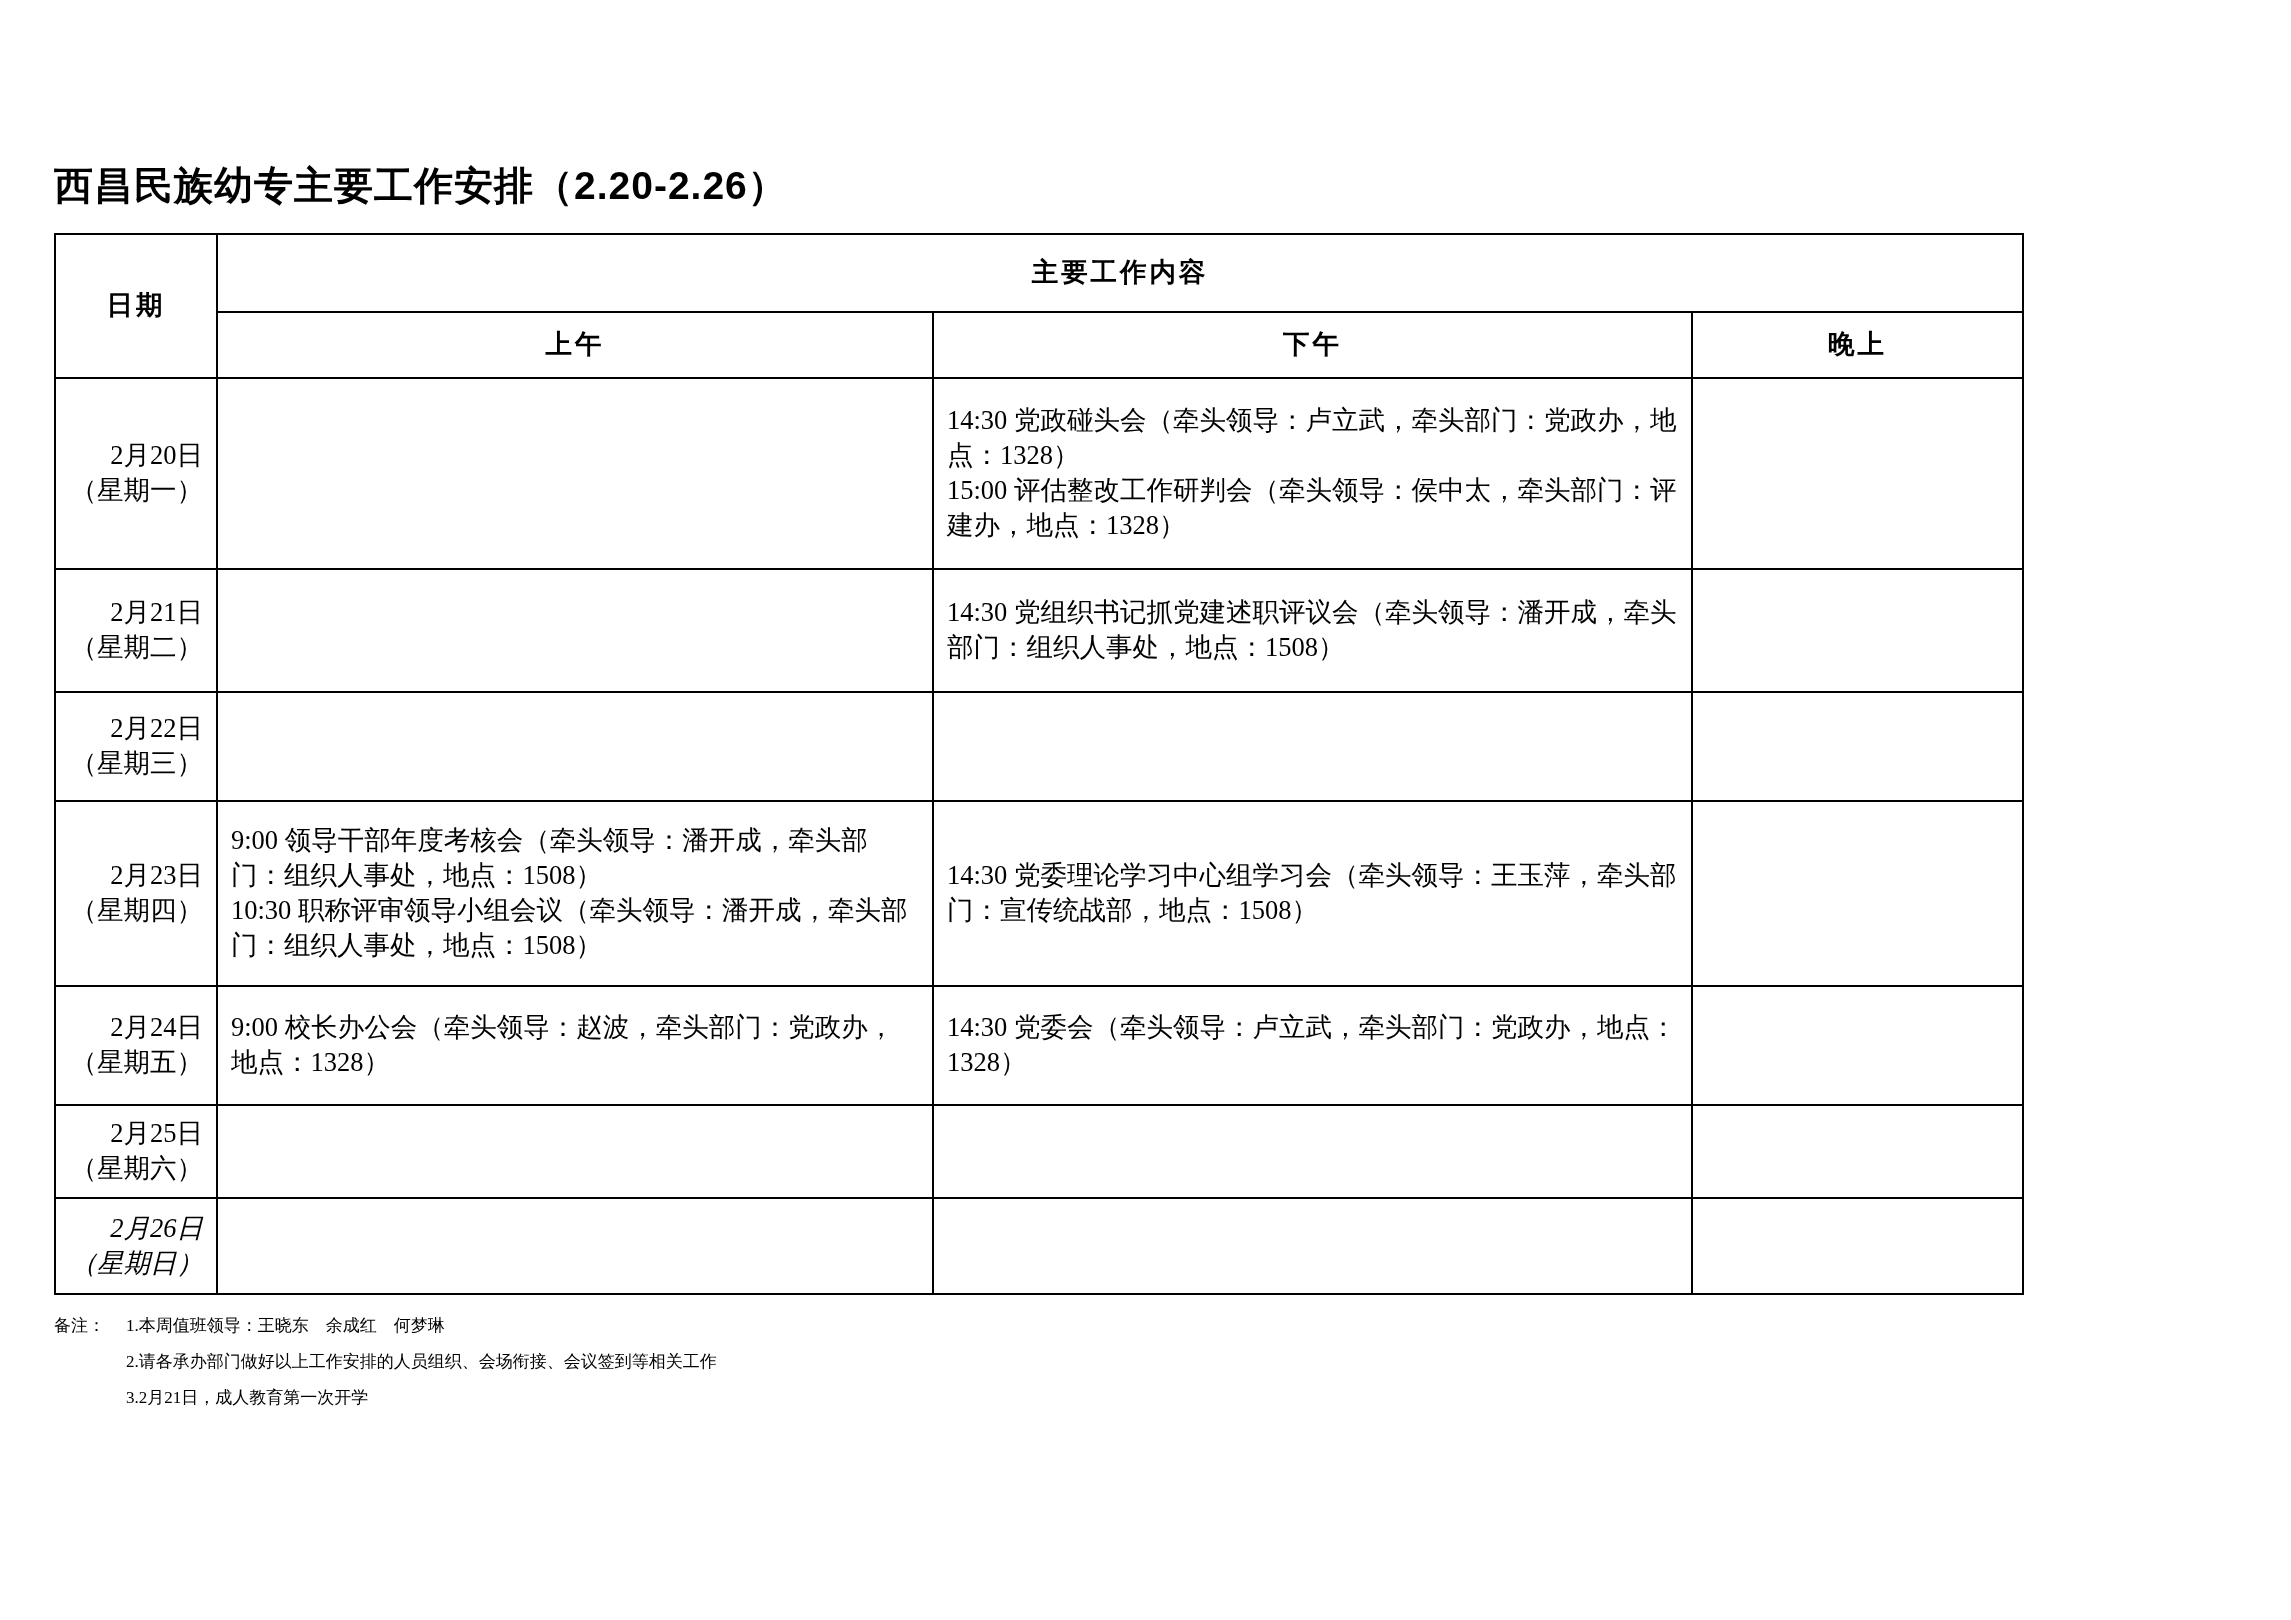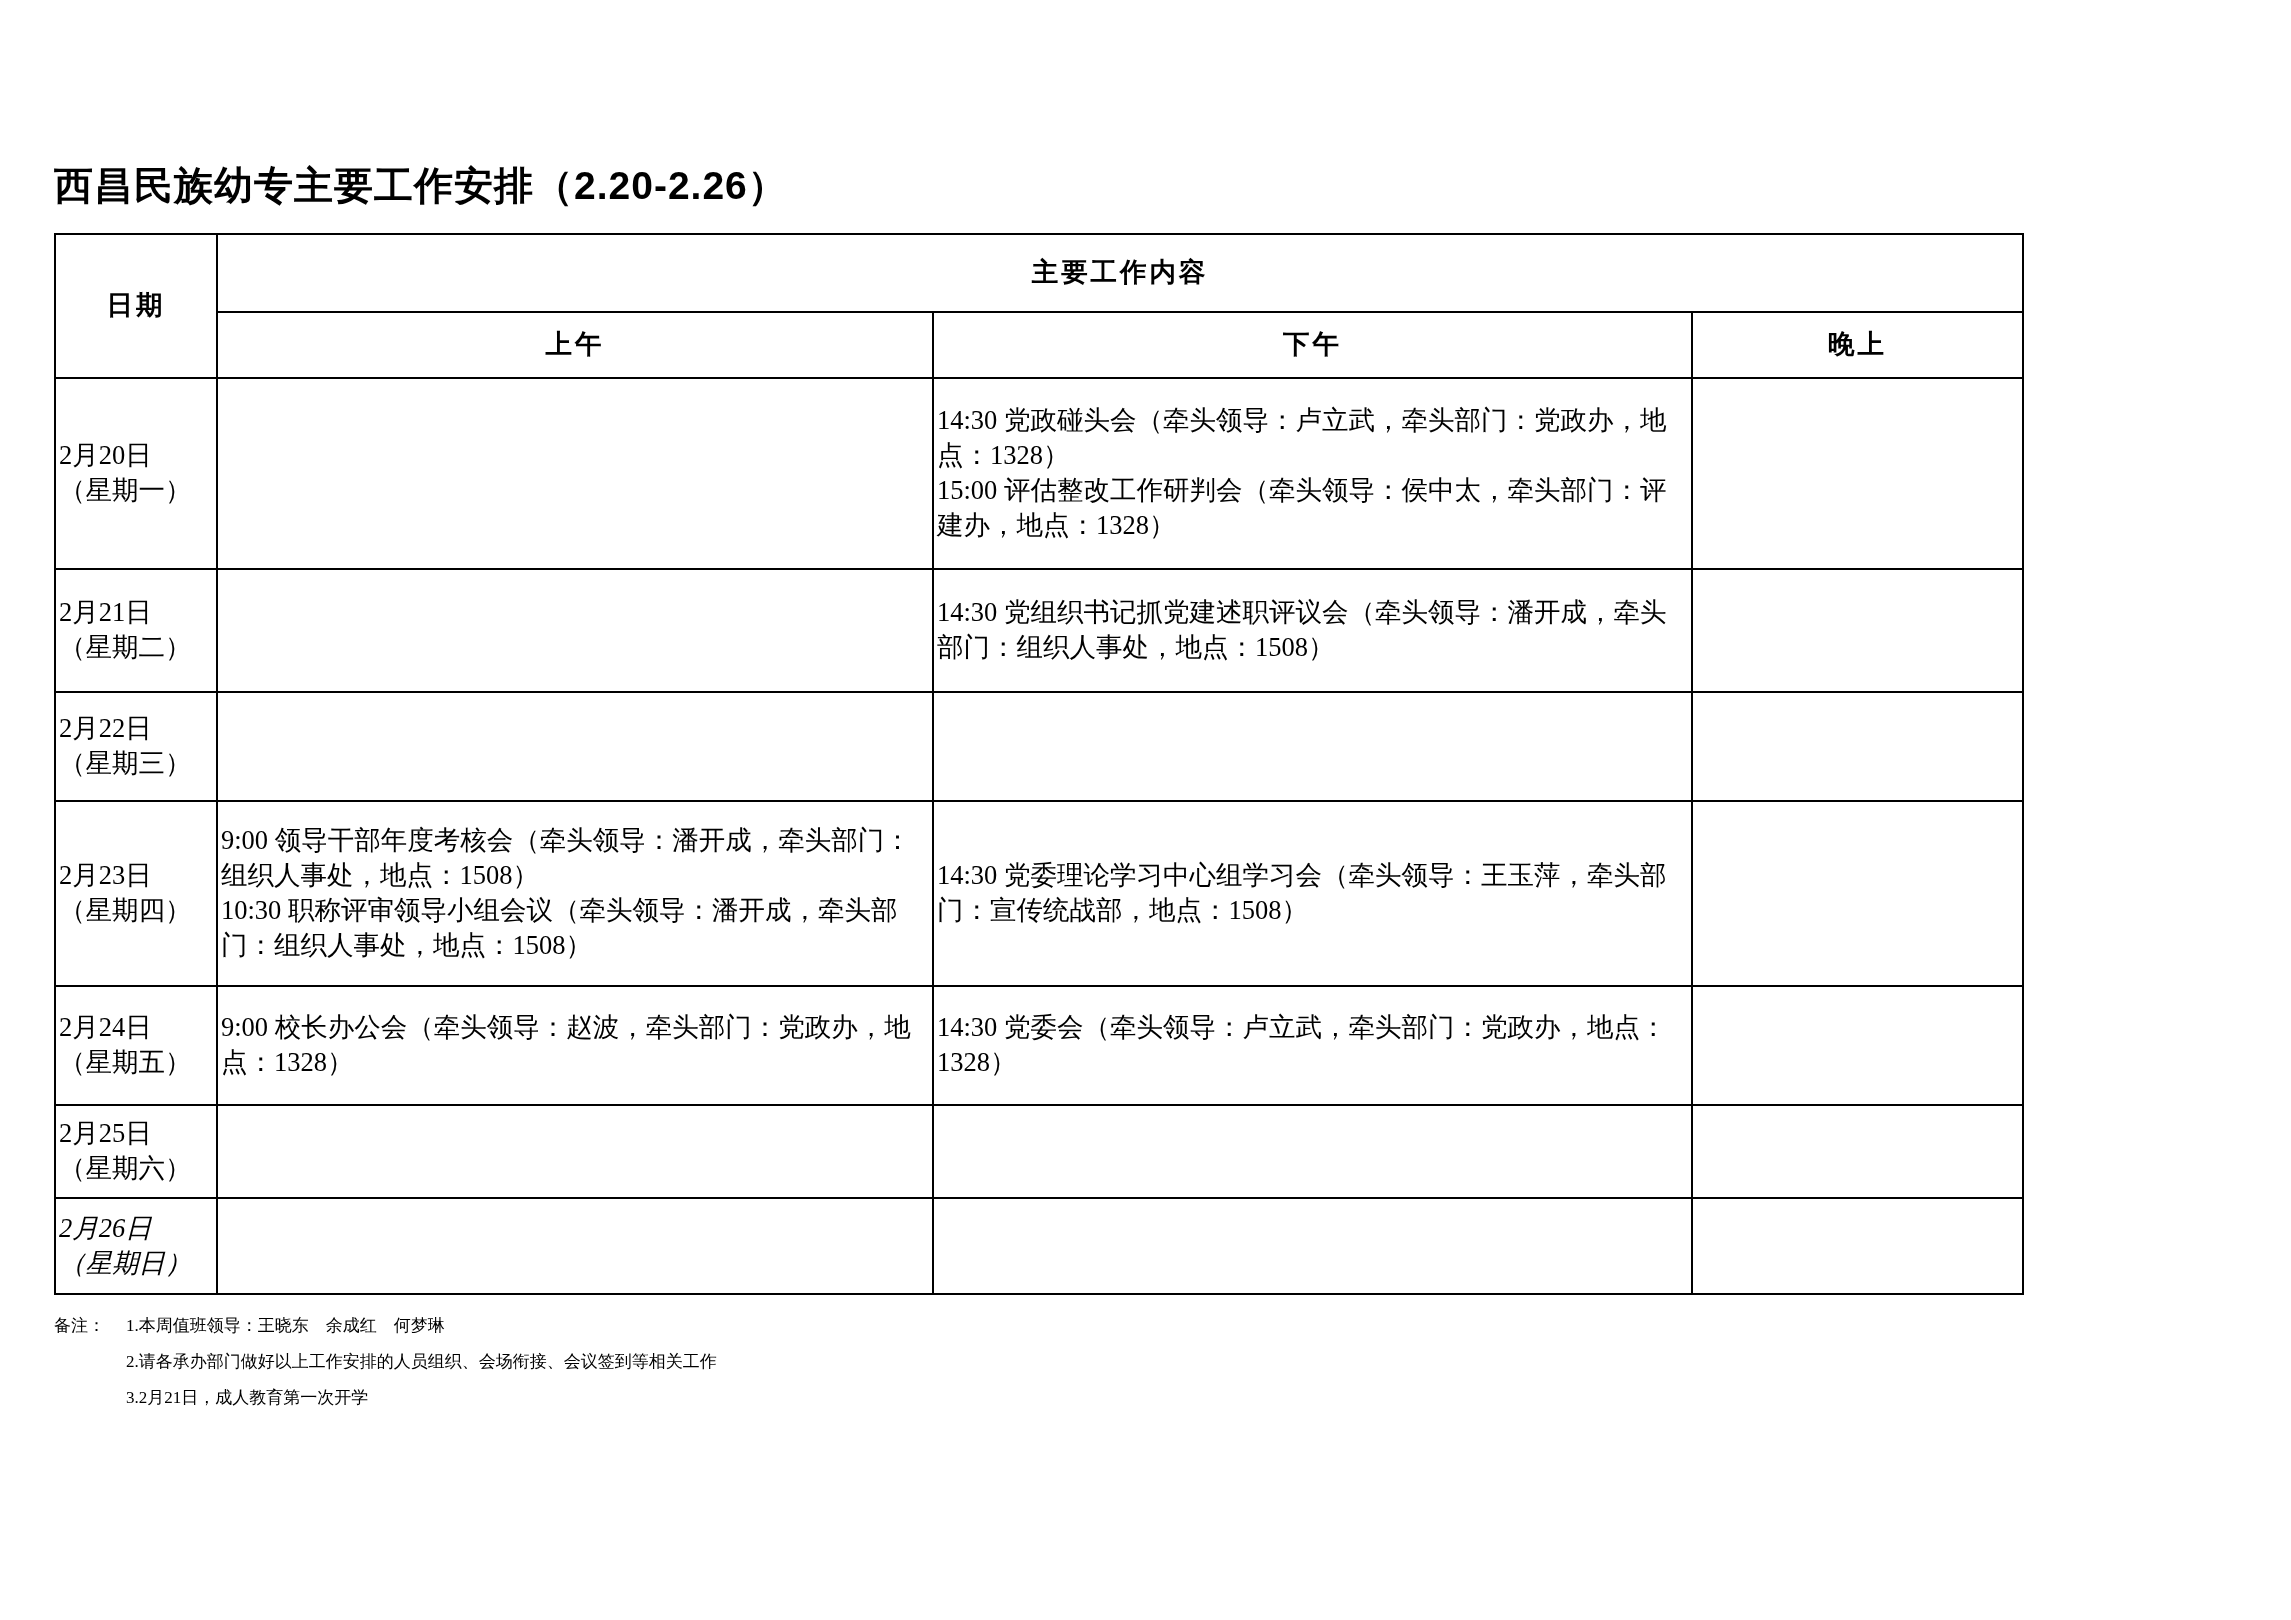--- a/index.html
+++ b/index.html
@@ -27,34 +27,34 @@
     margin-top: 19.6px;
     border-collapse: collapse;
     table-layout: fixed;
     width: 1968px;
   }
   table.schedule td {
     border: 2.9px solid #000;
     vertical-align: middle;
     font-size: 26.5px;
     line-height: 35px;
-    padding: 2px 3px;
+    padding: 2px 13px;
     white-space: pre-line;
     overflow: hidden;
   }
   td.hdr {
     font-family: "Liberation Sans", "DejaVu Sans", sans-serif;
     font-weight: bold;
     text-align: center;
     letter-spacing: 2.9px;
     white-space: nowrap;
     padding: 0;
   }
   td.date-cell {
-    text-align: left;
+    text-align: right;
     line-height: 37px;
     padding: 0;
   }
   tr.hrow1 { height: 78px; }
   tr.hrow2 { height: 66px; }
   tr.r0 { height: 191px; }
   tr.r1 { height: 123px; }
   tr.r2 { height: 109px; }
   tr.r3 { height: 185px; }
   tr.r4 { height: 119px; }

